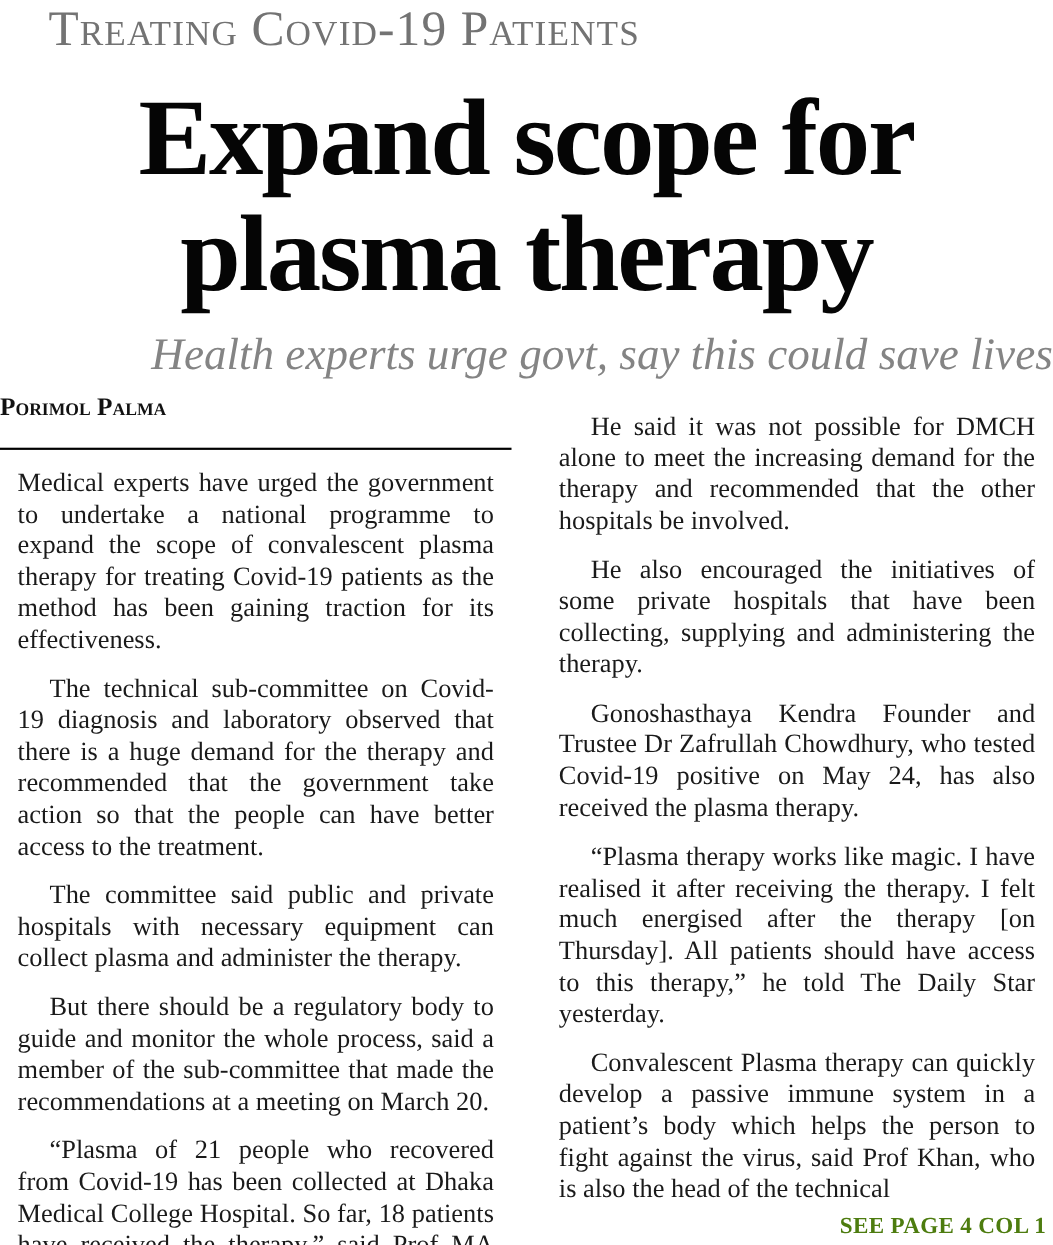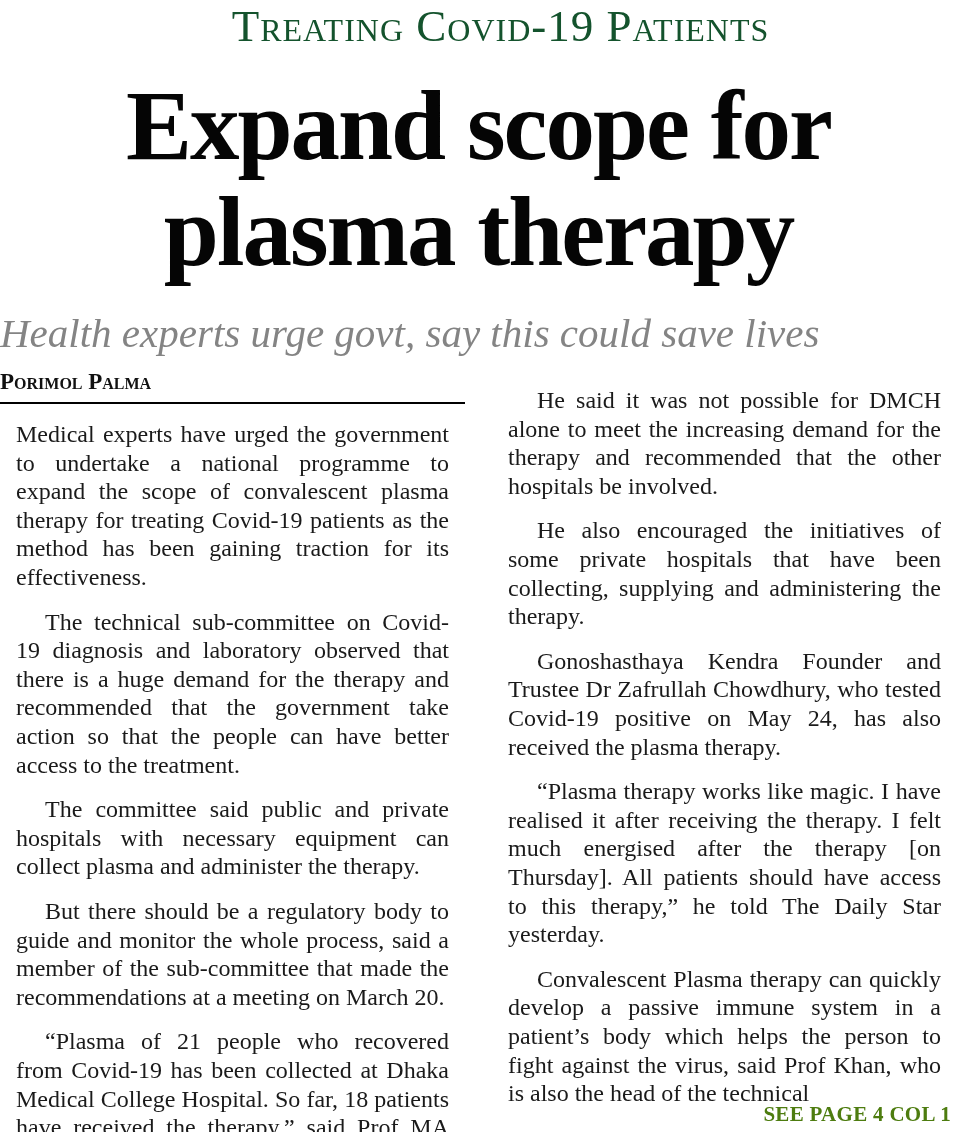--- a/index.html
+++ b/index.html
@@ -11,40 +11,39 @@
     position: relative;
     width: 957px;
     height: 1132px;
     background: #ffffff;
     color: #161616;
     font-family: "Liberation Serif", "DejaVu Serif", serif;
     overflow: hidden;
   }
   .kicker {
     margin-top: 4px;
-    text-align: center;
     font-variant: small-caps;
     font-size: 45px;
     letter-spacing: 1px;
-    color: #14532d;
+    color: #737373;
     line-height: 1.0;
     padding-left: 44px;
   }
   .headline {
     margin-top: 24px;
     text-align: center;
     font-weight: bold;
     font-size: 99px;
     line-height: 106px;
     letter-spacing: -2px;
     color: #050505;
   }
   .subhead {
-    margin-top: 26px;
-    text-align: left;
+    margin-top: 14px;
+    text-align: right;
     font-style: italic;
     font-size: 41px;
     line-height: 1.1;
     color: #848484;
     white-space: nowrap;
   }
   .columns {
     display: flex;
     gap: 27px;
     margin-top: 14px;
@@ -58,21 +57,21 @@
   }
   .col p {
     margin: 16px;
     hyphens: none;
   }
   .col p.indent {
     text-indent: 29px;
   }
   .byline-wrap {
     border-bottom: 2px solid #000000;
-    padding-bottom: 9px;
+    padding-bottom: 26px;
     margin-bottom: 11px;
   }
   .byline {
     font-variant: small-caps;
     font-weight: bold;
     font-size: 23px;
     line-height: 1.0;
     color: #111111;
   }
   .continuation {

